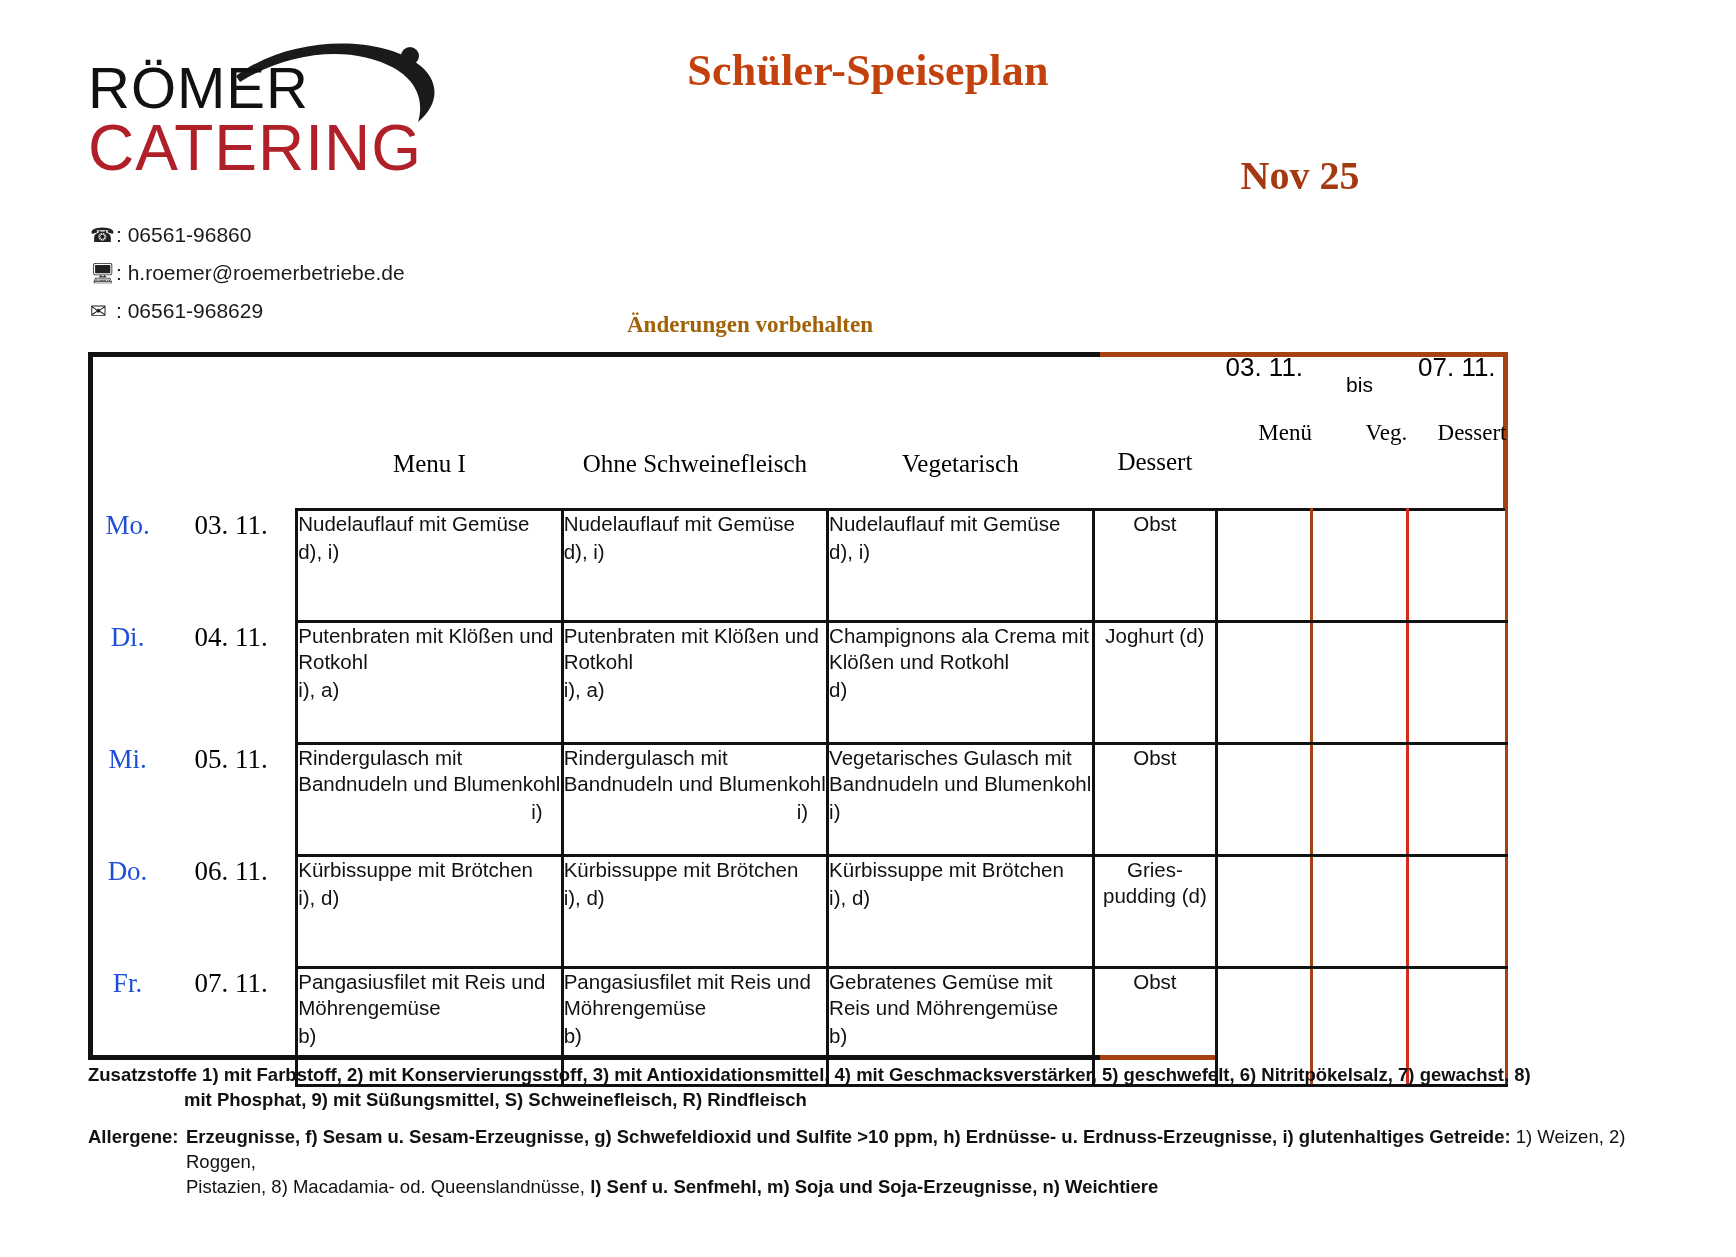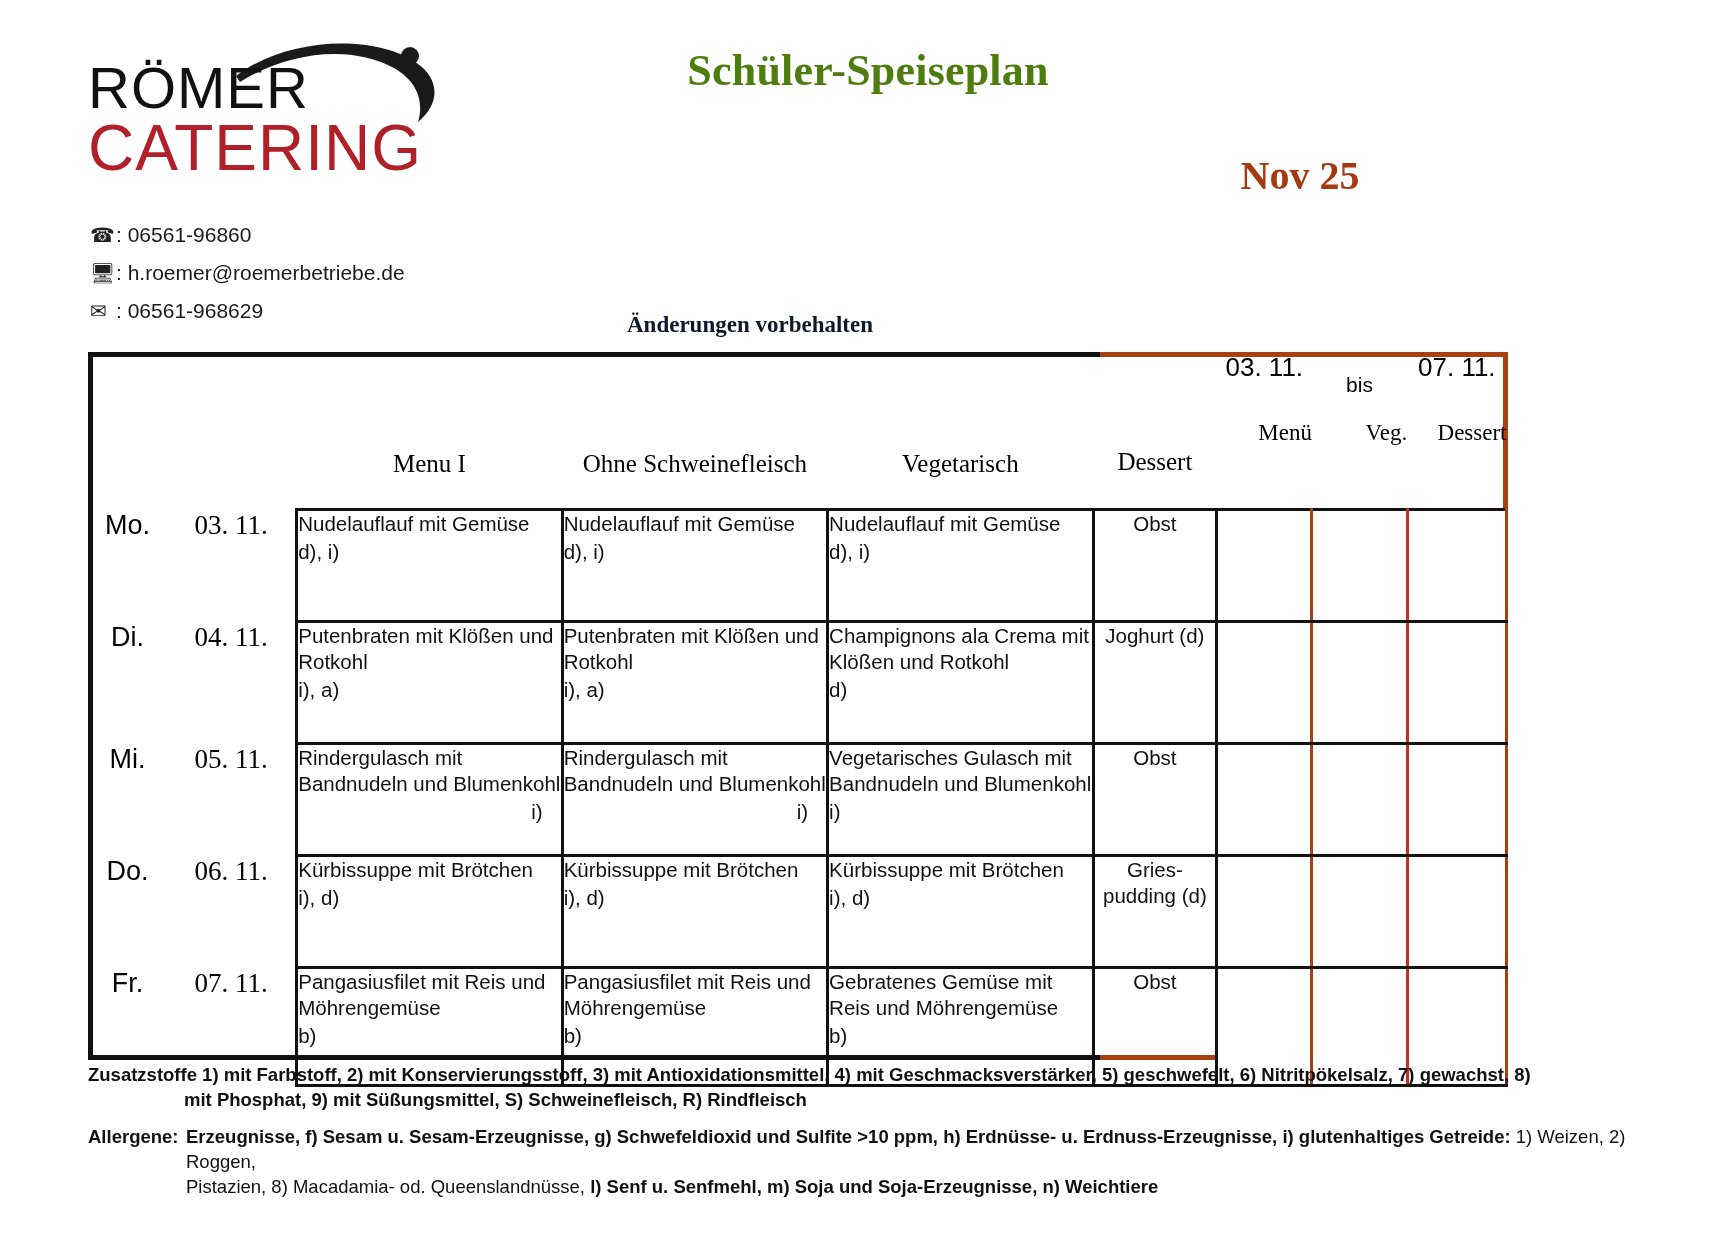--- a/index.html
+++ b/index.html
@@ -55,21 +55,21 @@
   .doc-title {
     position: absolute;
     left: 0;
     top: 45px;
     width: 1736px;
     text-align: center;
     font-family: "Liberation Serif", serif;
     font-weight: bold;
     font-size: 44px;
     letter-spacing: 0.2px;
-    color: #4d7c0f;
+    color: #c2410c;
   }
   .month-badge {
     position: absolute;
     left: 1180px;
     top: 152px;
     width: 240px;
     text-align: center;
     font-family: "Liberation Serif", serif;
     font-weight: bold;
     font-size: 40px;
@@ -78,21 +78,21 @@
 
   .subnote {
     position: absolute;
     left: 470px;
     top: 312px;
     width: 560px;
     text-align: center;
     font-family: "Liberation Serif", serif;
     font-weight: bold;
     font-size: 23px;
-    color: #0f172a;
+    color: #a16207;
   }
 
   
   .table-wrap {
     position: absolute;
     left: 88px;
     top: 352px;
     width: 1420px;
   }
   table.plan {
@@ -192,26 +192,26 @@
 
   
   tr.meal-row { height: 116px; }
   tr.meal-row.r1 { height: 112px; }
   tr.meal-row.r2 { height: 122px; }
   tr.meal-row.r3 { height: 112px; }
   tr.meal-row.r4 { height: 112px; }
   tr.meal-row.r5 { height: 118px; }
 
   td.day-cell {
-    font-family: Liberation Sans, sans-serif;
+    font-family: Liberation Serif, serif;
     font-weight: bold;
     font-size: 27px;
     text-align: center;
     vertical-align: middle;
-    color: #000000;
+    color: #1d4ed8;
   }
   td.date-cell {
     font-family: "Liberation Serif", serif;
     font-size: 27px;
     text-align: center;
     vertical-align: middle;
     color: #000;
   }
   td.dish-cell {
     border: 3px solid #111;

